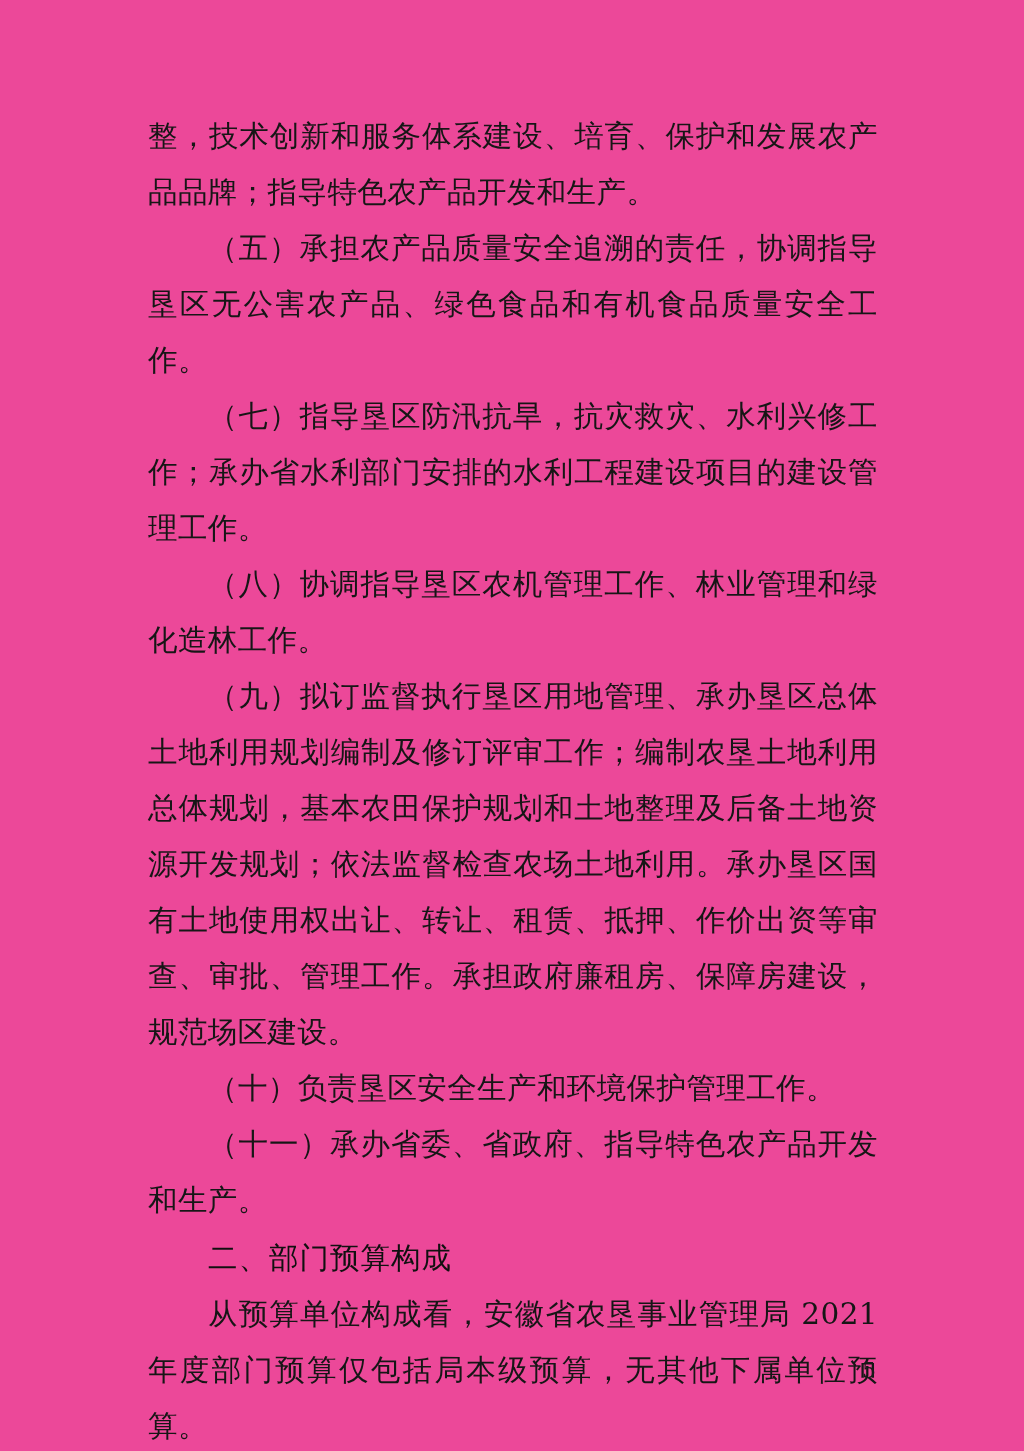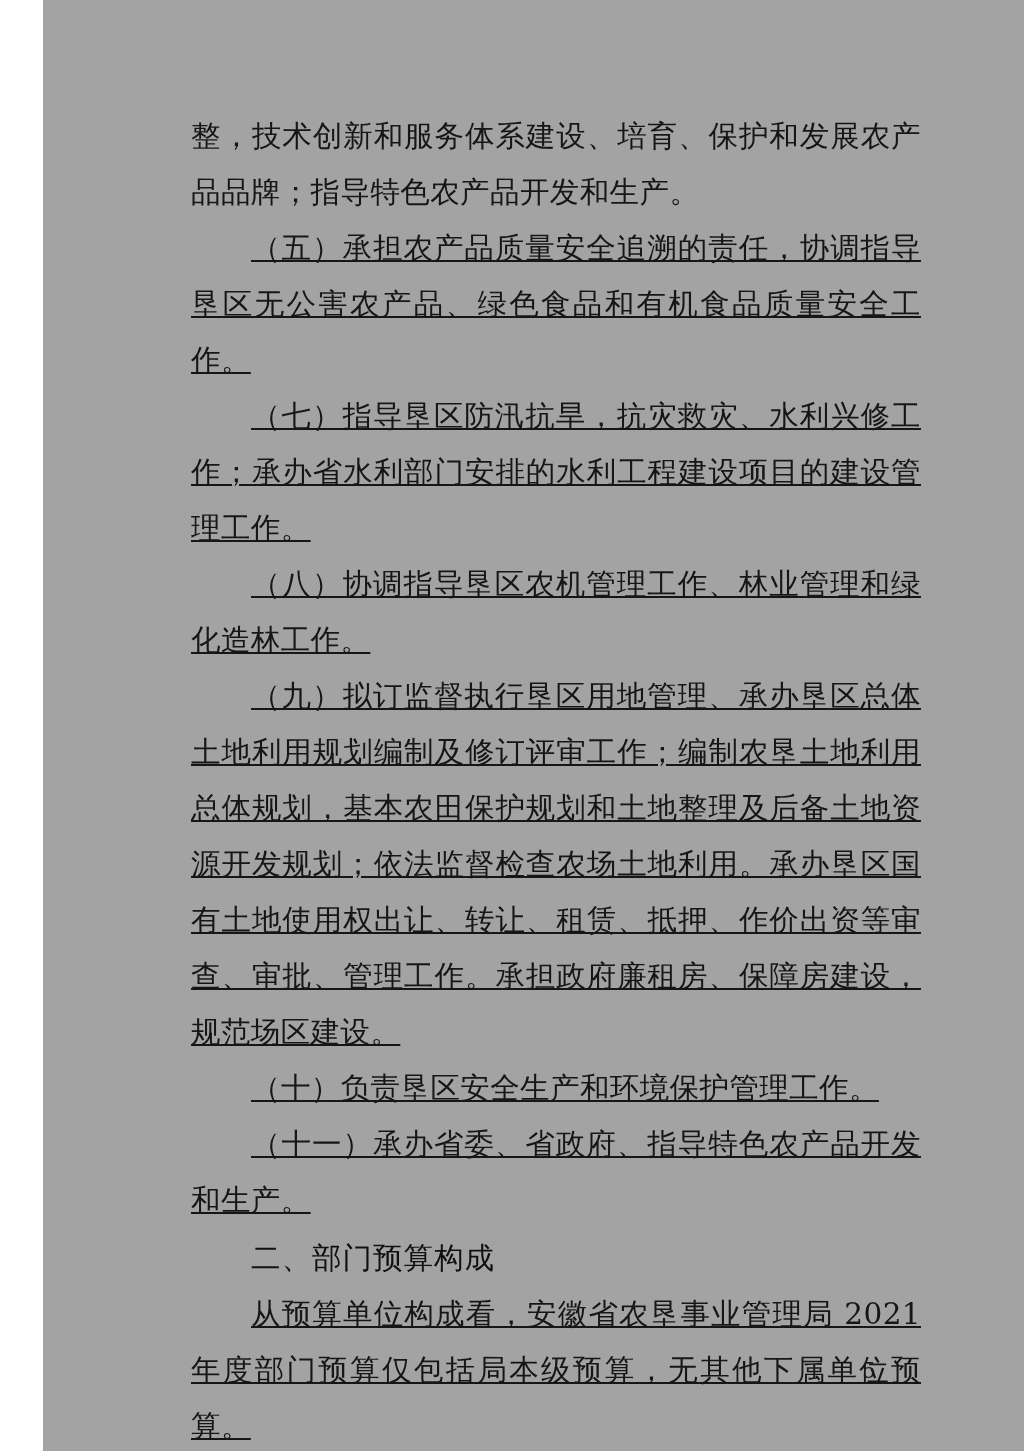--- a/index.html
+++ b/index.html
@@ -11,42 +11,40 @@
     width: 1024px;
     height: 1451px;
     font-family: "DejaVu Serif", "Liberation Serif", serif;
     color: #1a1a1a;
     position: relative;
     overflow: hidden;
   }
   .page {
     position: absolute;
     inset: 0;
-    background: #a3a3a3;
-    margin-left: 43px;
+    background: #ec4899;
   }
   .content {
     position: absolute;
     left: 148px;
     top: 108px;
     width: 730px;
   }
   p.para {
     margin: 0;
     font-size: 29.5px;
     line-height: 56px;
     text-align: justify;
     text-justify: inter-ideograph;
     letter-spacing: 0.4px;
     font-family: "DejaVu Serif", "Liberation Serif", serif;
     color: #161616;
   }
   p.indent {
     text-indent: 60px;
-    text-decoration: underline;
   }
   .heading {
     margin: 0;
     font-size: 29.5px;
     line-height: 56px;
     text-indent: 60px;
     font-weight: normal;
     font-family: "DejaVu Sans", "Liberation Sans", sans-serif;
     letter-spacing: 1px;
     color: #101010;

